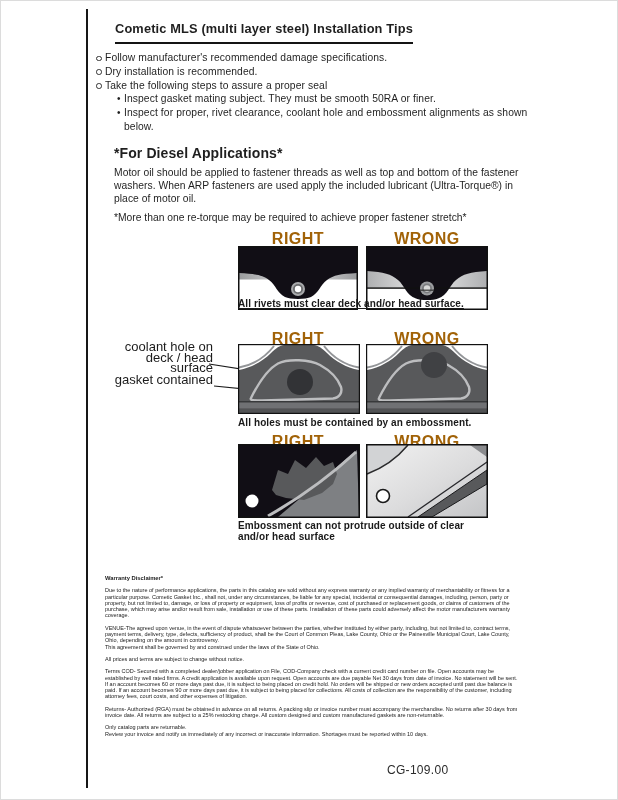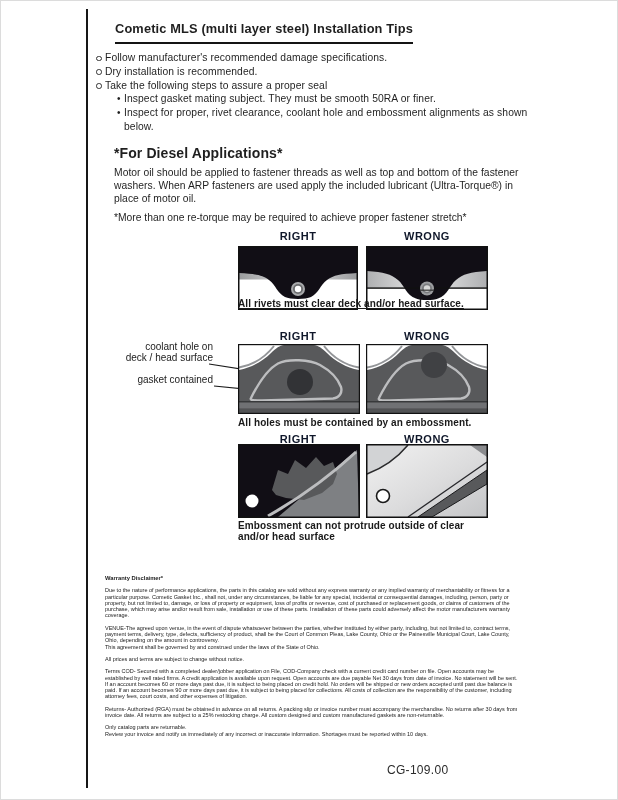--- a/index.html
+++ b/index.html
@@ -14,24 +14,24 @@
     letter-spacing:0.15px;border-bottom:2px solid #141414;padding-bottom:6px;}
   .tips{margin:0;padding:0;list-style:none;font-size:10.3px;line-height:13.8px;letter-spacing:0.1px;}
   .tips li{position:relative;}
   .tip-l1{padding-left:9px;}
   .tip-l2{padding-left:28px;}
   .ring{position:absolute;left:0;top:4.5px;width:3.5px;height:3.5px;border:1px solid #333;border-radius:50%;display:inline-block;}
   .dot{position:absolute;left:21px;top:0;font-size:10px;}
   .diesel-head{margin:11px 0 5px 18px;font-size:14px;font-weight:bold;letter-spacing:0.1px;}
   .body-p{margin:4px 0 7px 18px;width:424px;font-size:10.3px;line-height:13px;letter-spacing:0.05px;}
   .note-p{margin:4px 0 0 18px;font-size:10.3px;}
-  .fig-label{position:absolute;width:122px;text-align:center;font-size:11px;font-weight:bold;letter-spacing:0.5px;color:#0f172a;}
+  .fig-label{position:absolute;width:122px;text-align:center;font-size:16px;font-weight:bold;letter-spacing:0.5px;color:#a16207;}
   .panel{position:absolute;display:block;}
   .fig-caption{position:absolute;left:237px;font-size:10px;font-weight:bold;letter-spacing:0.1px;line-height:11px;white-space:pre-line;color:#1a1a1a;}
-  .side-label{position:absolute;left:102px;width:110px;text-align:right;font-size:10px;line-height:10.5px;white-space:pre-line;color:#1c1c1c;}
+  .side-label{position:absolute;left:102px;width:110px;text-align:right;font-size:13px;line-height:10.5px;white-space:pre-line;color:#1c1c1c;}
   .leader-svg{position:absolute;left:203px;top:345px;}
   .disclaimer{position:absolute;left:104px;top:574px;width:414px;font-size:5.5px;line-height:6.3px;color:#222;}
   .disclaimer .d-head{font-weight:bold;font-size:5.8px;margin:0 0 6px 0;}
   .disclaimer p{margin:0 0 6px 0;white-space:pre-line;}
   .page-number{position:absolute;left:386px;top:762px;font-size:12px;letter-spacing:0.3px;color:#2b2b2b;}
 </style>
 </head>
 <body>
 
 <div class="page">

